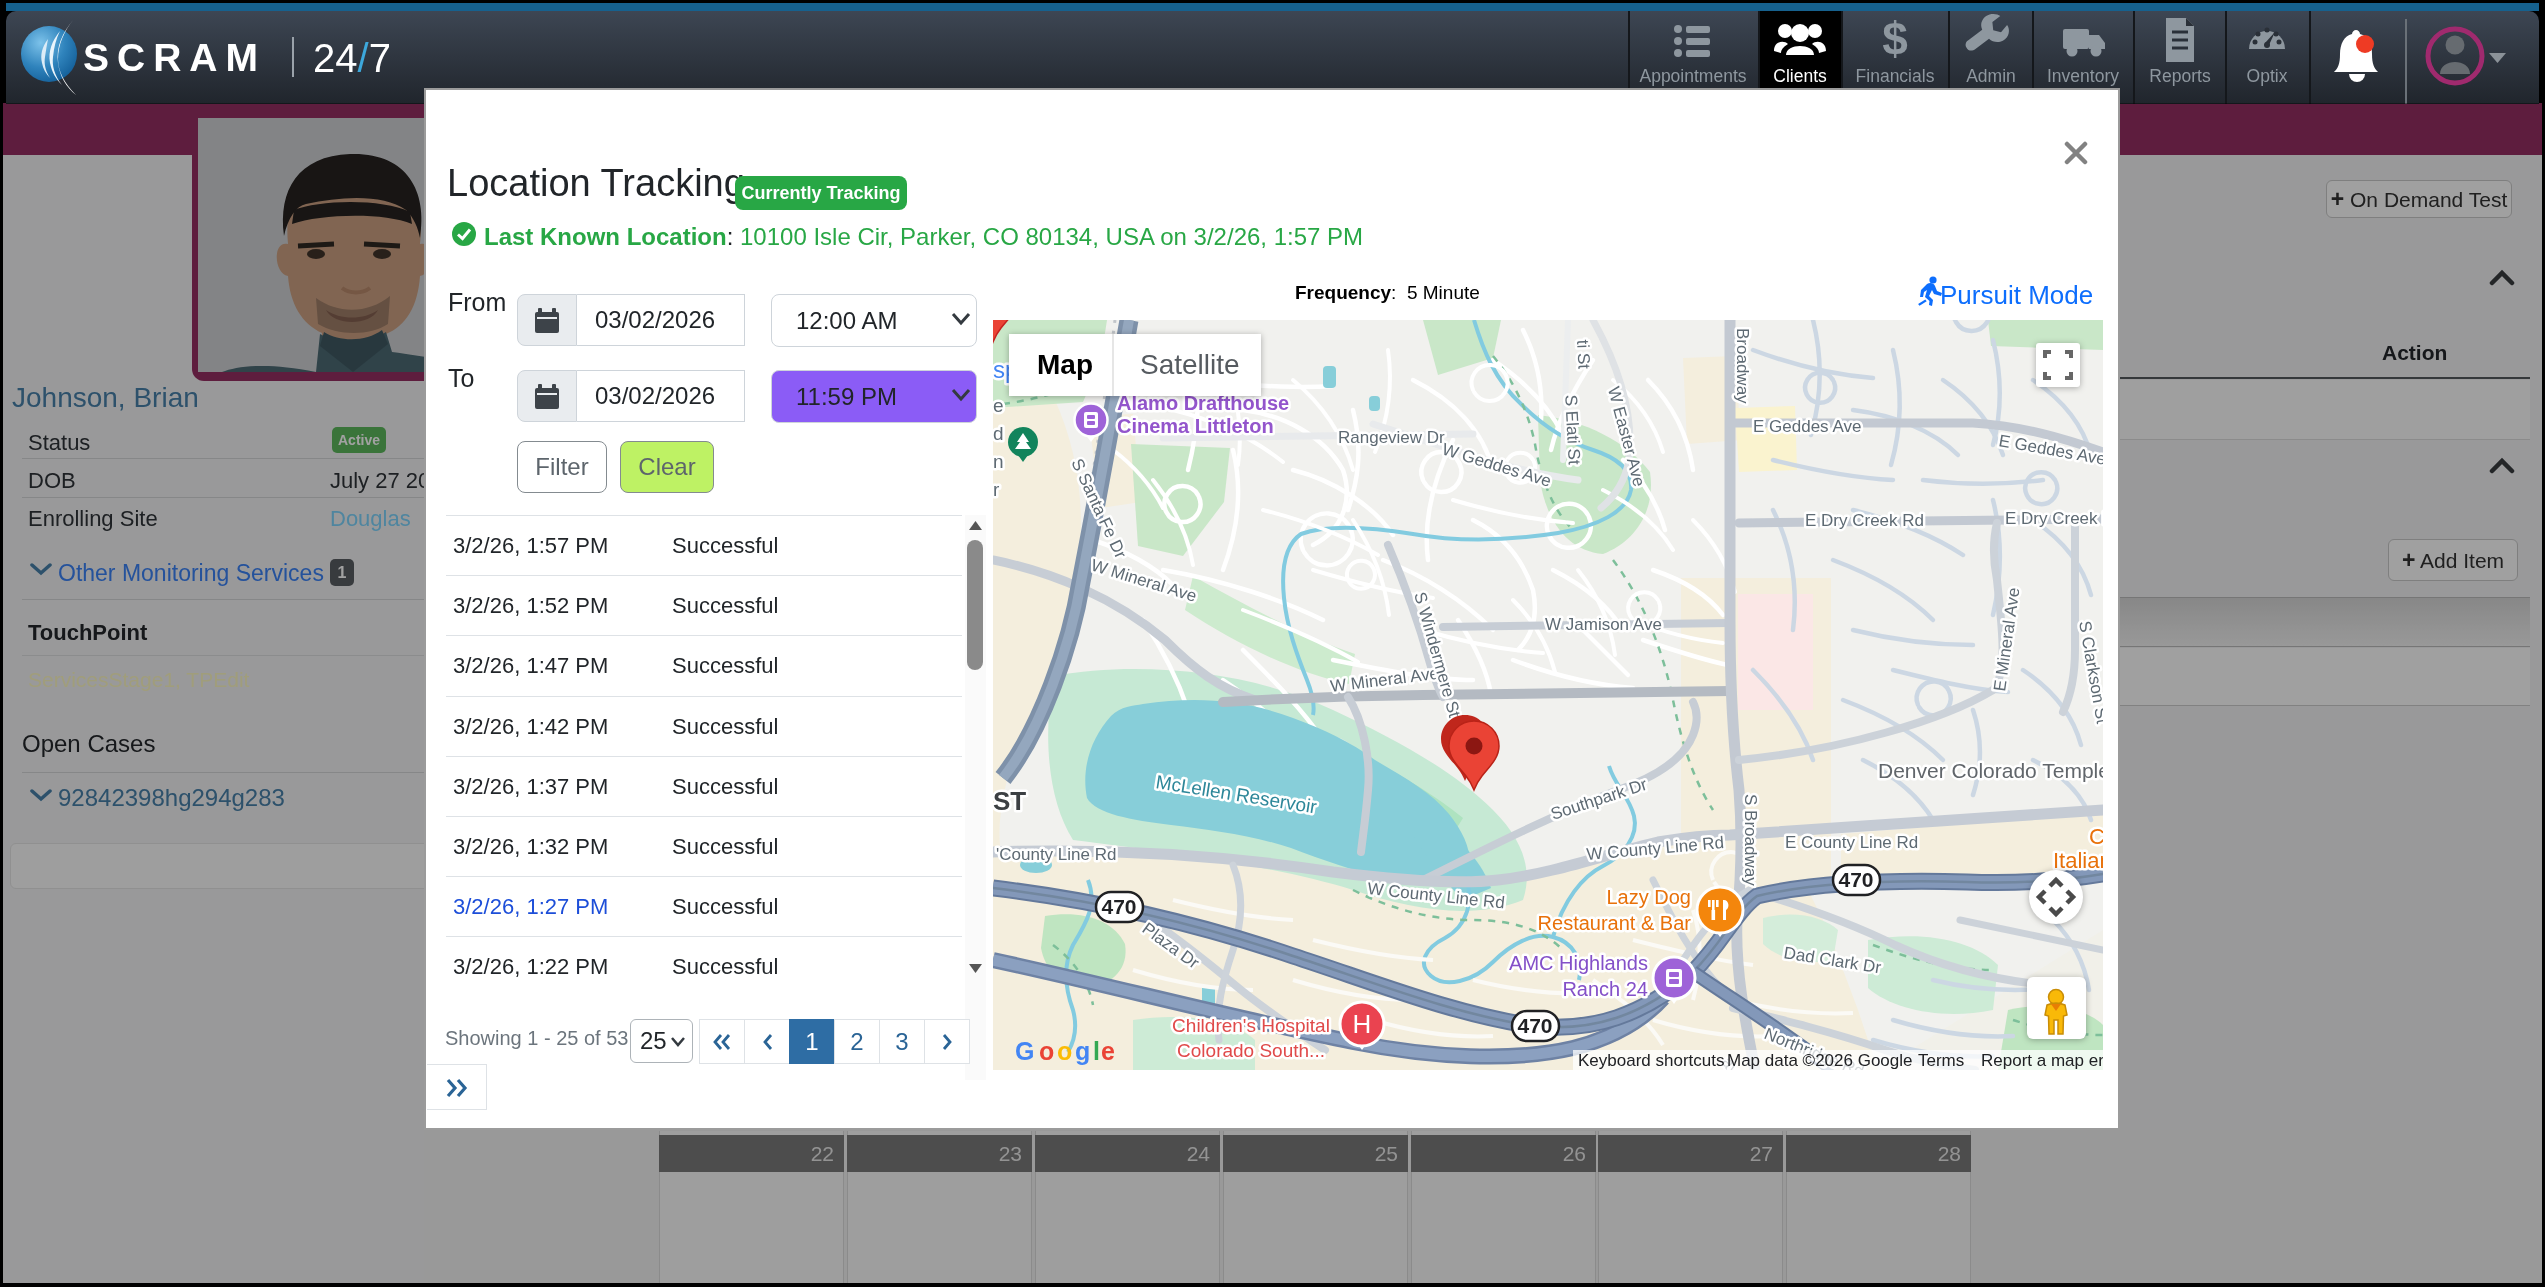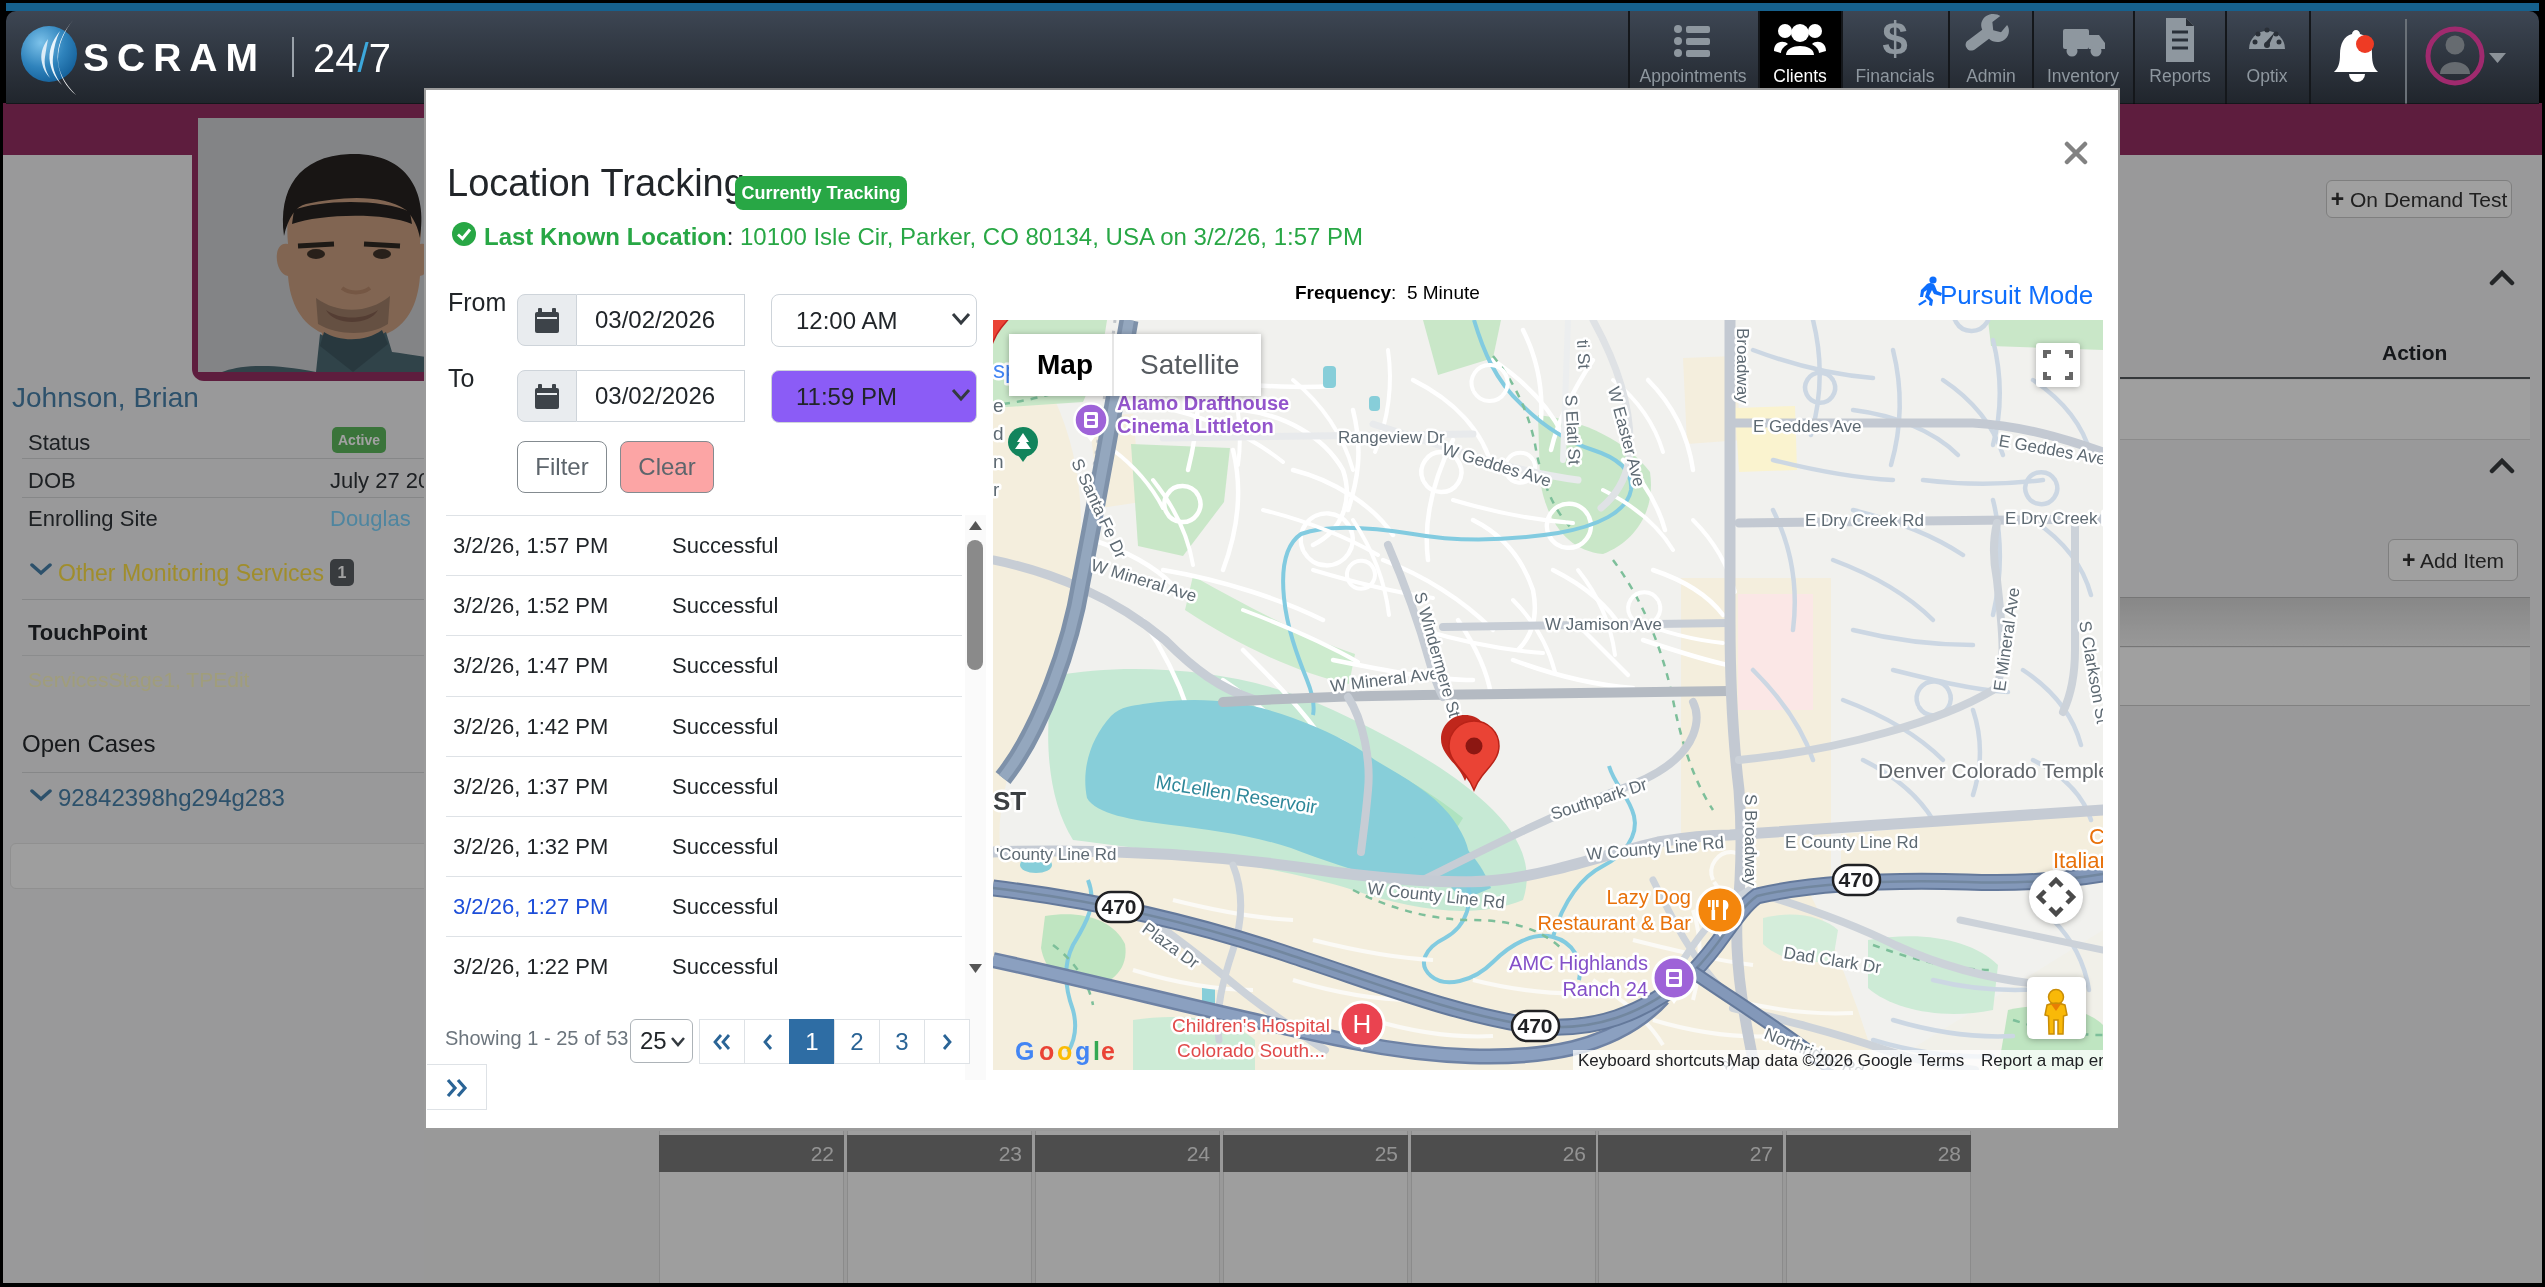--- a/index.html
+++ b/index.html
@@ -147,21 +147,21 @@
   <div class="abs" style="left:332px;top:427px;width:54px;height:26px;background:#5cb85c;border-radius:5px;color:#fff;font-size:14px;font-weight:bold;text-align:center;line-height:26px;">Active</div>
   <div class="abs" style="left:22px;top:458px;width:404px;height:1px;background:#d4d6d8;"></div>
   <div class="abs" style="left:28px;top:468px;font-size:22px;color:#2f3338;">DOB</div>
   <div class="abs" style="left:330px;top:468px;font-size:22px;color:#2f3338;white-space:nowrap;">July 27 2001</div>
   <div class="abs" style="left:22px;top:497px;width:404px;height:1px;background:#d4d6d8;"></div>
   <div class="abs" style="left:28px;top:506px;font-size:22px;color:#2f3338;">Enrolling Site</div>
   <div class="abs" style="left:330px;top:506px;font-size:22px;color:#7dd3fc;">Douglas</div>
   <svg class="abs" style="left:30px;top:562px;" width="22" height="14" viewBox="0 0 22 14">
       <path d="M2 3 L11 11 L20 3" fill="none" stroke="#4880aa" stroke-width="3.5" stroke-linecap="round"></path>
     </svg>
-  <div class="abs" style="left:58px;top:560px;font-size:23px;color:#fde047;">Other Monitoring Services</div>
+  <div class="abs" style="left:58px;top:560px;font-size:23px;color:#3b82f6;">Other Monitoring Services</div>
   <div class="abs" style="left:330px;top:559px;width:24px;height:27px;background:#5a5e63;border-radius:5px;color:#fff;font-size:16px;font-weight:bold;text-align:center;line-height:27px;">1</div>
   <div class="abs" style="left:22px;top:599px;width:404px;height:1px;background:#d4d6d8;"></div>
   <div class="abs" style="left:28px;top:620px;font-size:22px;font-weight:bold;color:#24272b;">TouchPoint</div>
   <div class="abs" style="left:22px;top:655px;width:404px;height:1px;background:#dcdee0;"></div>
   <div class="abs" style="left:28px;top:668px;font-size:21px;color:#fef9c3;">ServicesStage1, TPEdit</div>
   <div class="abs" style="left:22px;top:730px;font-size:24px;color:#24272b;">Open Cases</div>
   <div class="abs" style="left:22px;top:772px;width:404px;height:1px;background:#d4d6d8;"></div>
   <svg class="abs" style="left:30px;top:788px;" width="22" height="14" viewBox="0 0 22 14">
       <path d="M2 3 L11 11 L20 3" fill="none" stroke="#4880aa" stroke-width="3.5" stroke-linecap="round"></path>
     </svg>
@@ -235,21 +235,21 @@
           <rect x="18" y="0" width="4" height="7" rx="1"></rect>
           <rect x="3" y="9" width="20" height="2" fill="#e9ecef"></rect>
         </g>
       </svg>
     <div class="abs" style="left:151px;top:280px;width:168px;height:52px;background:#fff;border:1px solid #ced4da;border-left:none;font-size:24px;color:#212529;line-height:50px;padding-left:18px;">03/02/2026</div>
     <div class="abs" style="left:345px;top:280px;width:206px;height:53px;background:#8b5cf6;border:1px solid #ced4da;border-radius:8px;font-size:24px;color:#212529;line-height:51px;padding-left:24px;">11:59 PM</div>
     <svg class="abs" style="left:525px;top:298px;" width="20" height="14" viewBox="0 0 20 14">
         <path d="M2 2 L10 11 L18 2" fill="none" stroke="#343a40" stroke-width="3"></path>
       </svg>
     <div class="abs" style="left:91px;top:351px;width:90px;height:52px;background:#fff;border:1px solid #848b90;border-radius:8px;font-size:24px;color:#5d656c;text-align:center;line-height:50px;">Filter</div>
-    <div class="abs" style="left:194px;top:351px;width:94px;height:52px;background:#fca5a5;border:1px solid #848b90;border-radius:8px;font-size:24px;color:#5d656c;text-align:center;line-height:50px;">Clear</div>
+    <div class="abs" style="left:194px;top:351px;width:94px;height:52px;background:#bef264;border:1px solid #848b90;border-radius:8px;font-size:24px;color:#5d656c;text-align:center;line-height:50px;">Clear</div>
     <div class="abs" style="left:20px;top:425px;width:516px;height:60px;border-top:1px solid #dee2e6;"></div>
     <div class="abs" style="left:27px;top:443px;font-size:22px;color:#212529;">3/2/26, 1:57 PM</div>
     <div class="abs" style="left:246px;top:443px;font-size:22px;color:#212529;">Successful</div>
     <div class="abs" style="left:20px;top:485px;width:516px;height:60px;border-top:1px solid #dee2e6;"></div>
     <div class="abs" style="left:27px;top:503px;font-size:22px;color:#212529;">3/2/26, 1:52 PM</div>
     <div class="abs" style="left:246px;top:503px;font-size:22px;color:#212529;">Successful</div>
     <div class="abs" style="left:20px;top:545px;width:516px;height:60px;border-top:1px solid #dee2e6;"></div>
     <div class="abs" style="left:27px;top:563px;font-size:22px;color:#212529;">3/2/26, 1:47 PM</div>
     <div class="abs" style="left:246px;top:563px;font-size:22px;color:#212529;">Successful</div>
     <div class="abs" style="left:20px;top:606px;width:516px;height:60px;border-top:1px solid #dee2e6;"></div>

